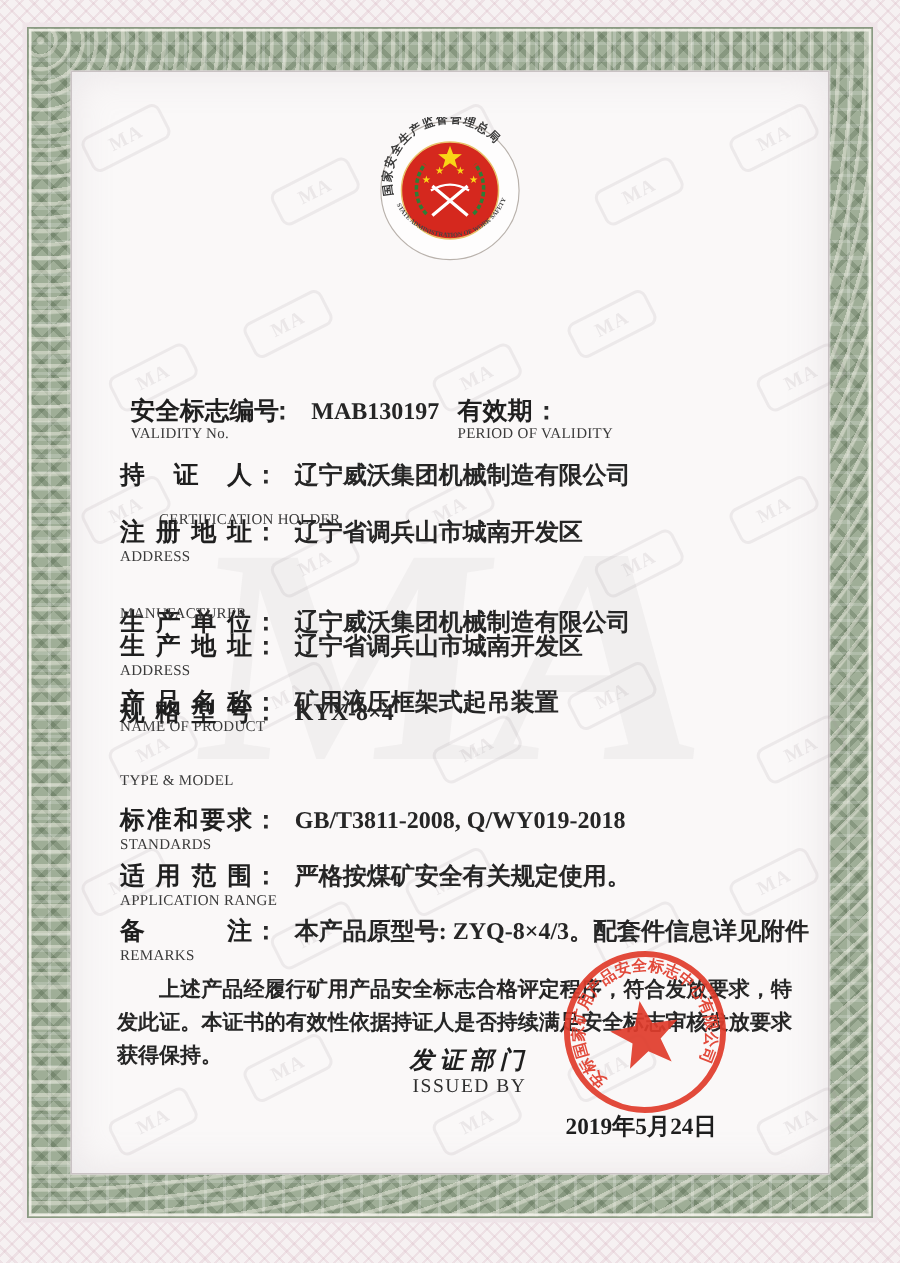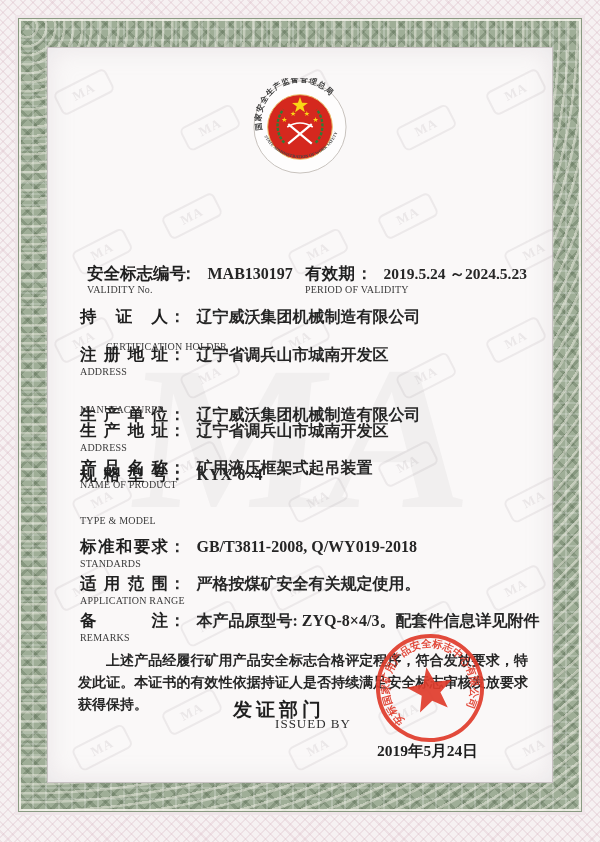--- a/index.html
+++ b/index.html
@@ -76,22 +76,22 @@
   .w88 { width:88px; }
   .w92 { width:92px; }
   .w50 { width:50px; }
   
   .statement {
     position:absolute; left:78px; top:650px; width:450px;
     font-size:14px; font-weight:600; line-height:22px; text-indent:2em;
     color:#262626; text-align:justify;
   }
   .issued-zh {
-    position:absolute; top:697px; left:233px; width:160px; text-align:left;
-    font-size:19px; font-weight:600; letter-spacing:4px; color:#1f1f1f;
+    position:absolute; top:697px; left:233px; width:160px; text-align:center;
+    font-size:16px; font-weight:600; letter-spacing:4px; color:#1f1f1f;font-style:italic;
   }
   .issued-en {
     position:absolute; top:716px; left:233px; width:160px; text-align:center;
     font-size:13px; letter-spacing:1px; color:#2e2e2e;
   }
   .stamp { position:absolute; left:360px; top:615px; opacity:.92; }
   .issue-date {
     position:absolute; left:377px; top:741px; font-size:15.5px; font-weight:600; color:#1e1e1e;
   }
   .footer-note {
@@ -169,21 +169,20 @@
   <div class="fld" style="left:87px; top:263px;">
     <span class="zlab w92">安全标志编号</span>
       <span class="colon">：</span>
     <span class="val">MAB130197</span>
   </div>
   <div class="elab" style="left:87px; top:284px;">VALIDITY No.</div>
 
   <div class="fld" style="left:305px; top:263px;">
     <span class="zlab w50">有效期</span>
       <span class="colon">：</span>
-    <span class="val" style="font-size:15.5px;">2019.5.24 ～2024.5.23</span>
   </div>
   <div class="elab" style="left:305px; top:284px;">PERIOD OF VALIDITY</div>
 
   <div class="fld" style="left:80px; top:306px;">
     <span class="zlab w88">持证人</span>
       <span class="colon">：</span>
     <span class="val">辽宁威沃集团机械制造有限公司</span>
   </div>
   <div class="elab" style="left:80px; top:341px;margin-left:26px;">CERTIFICATION HOLDER</div>
 

